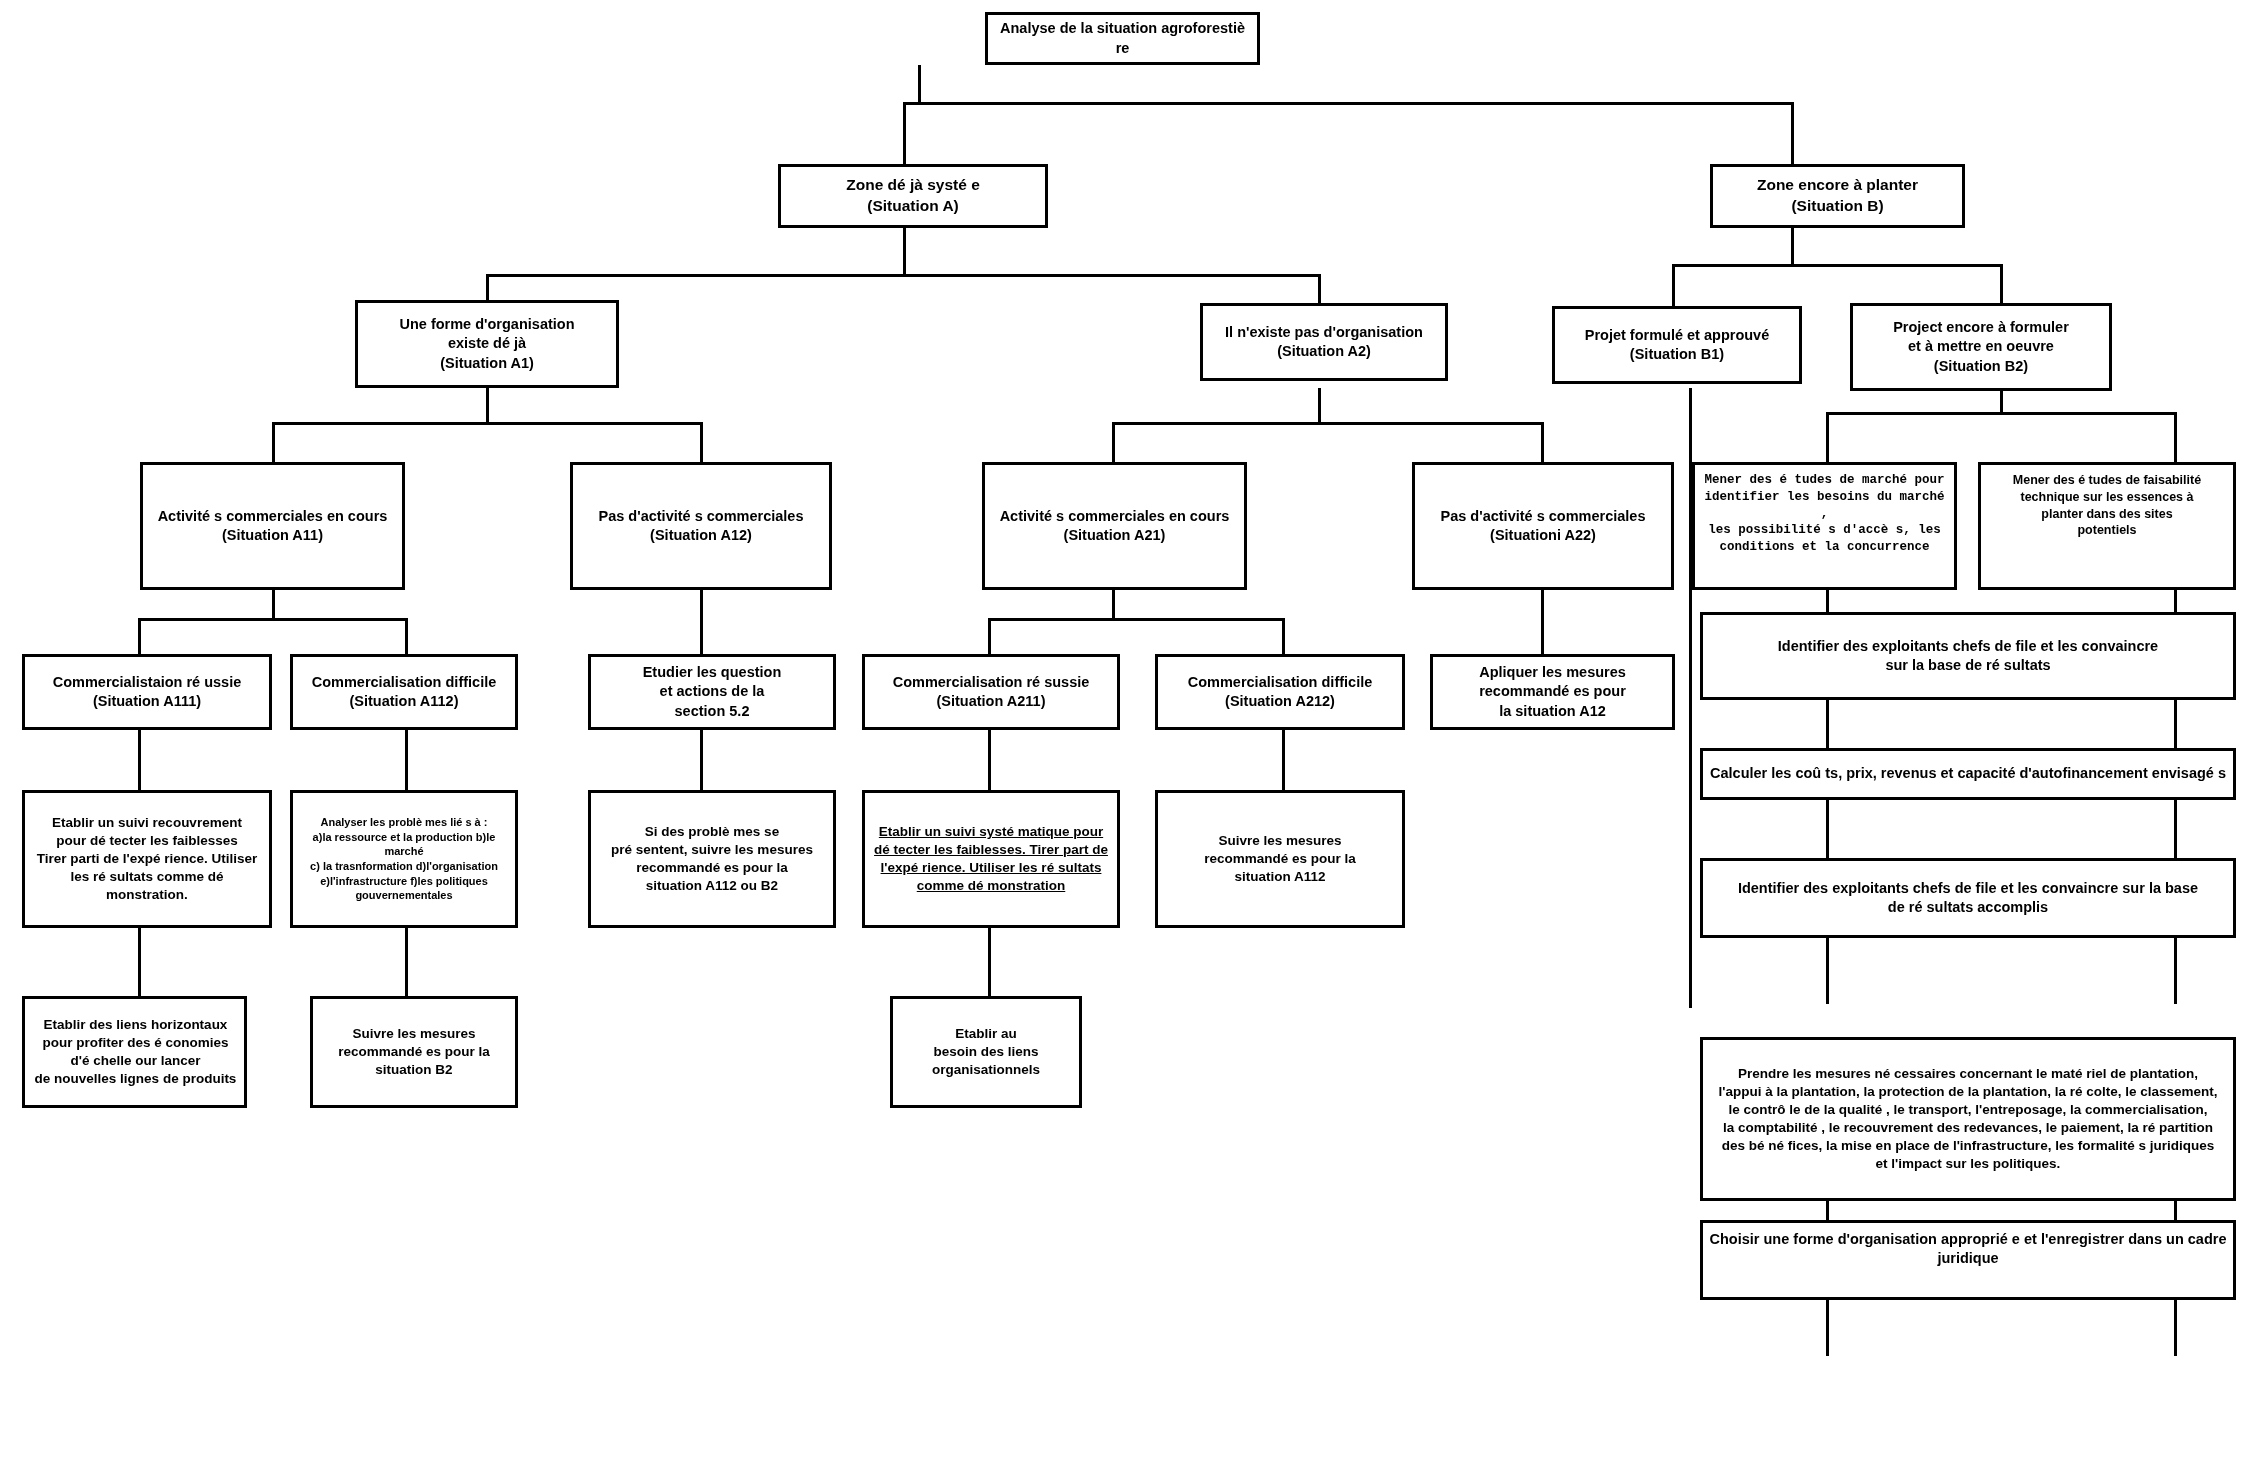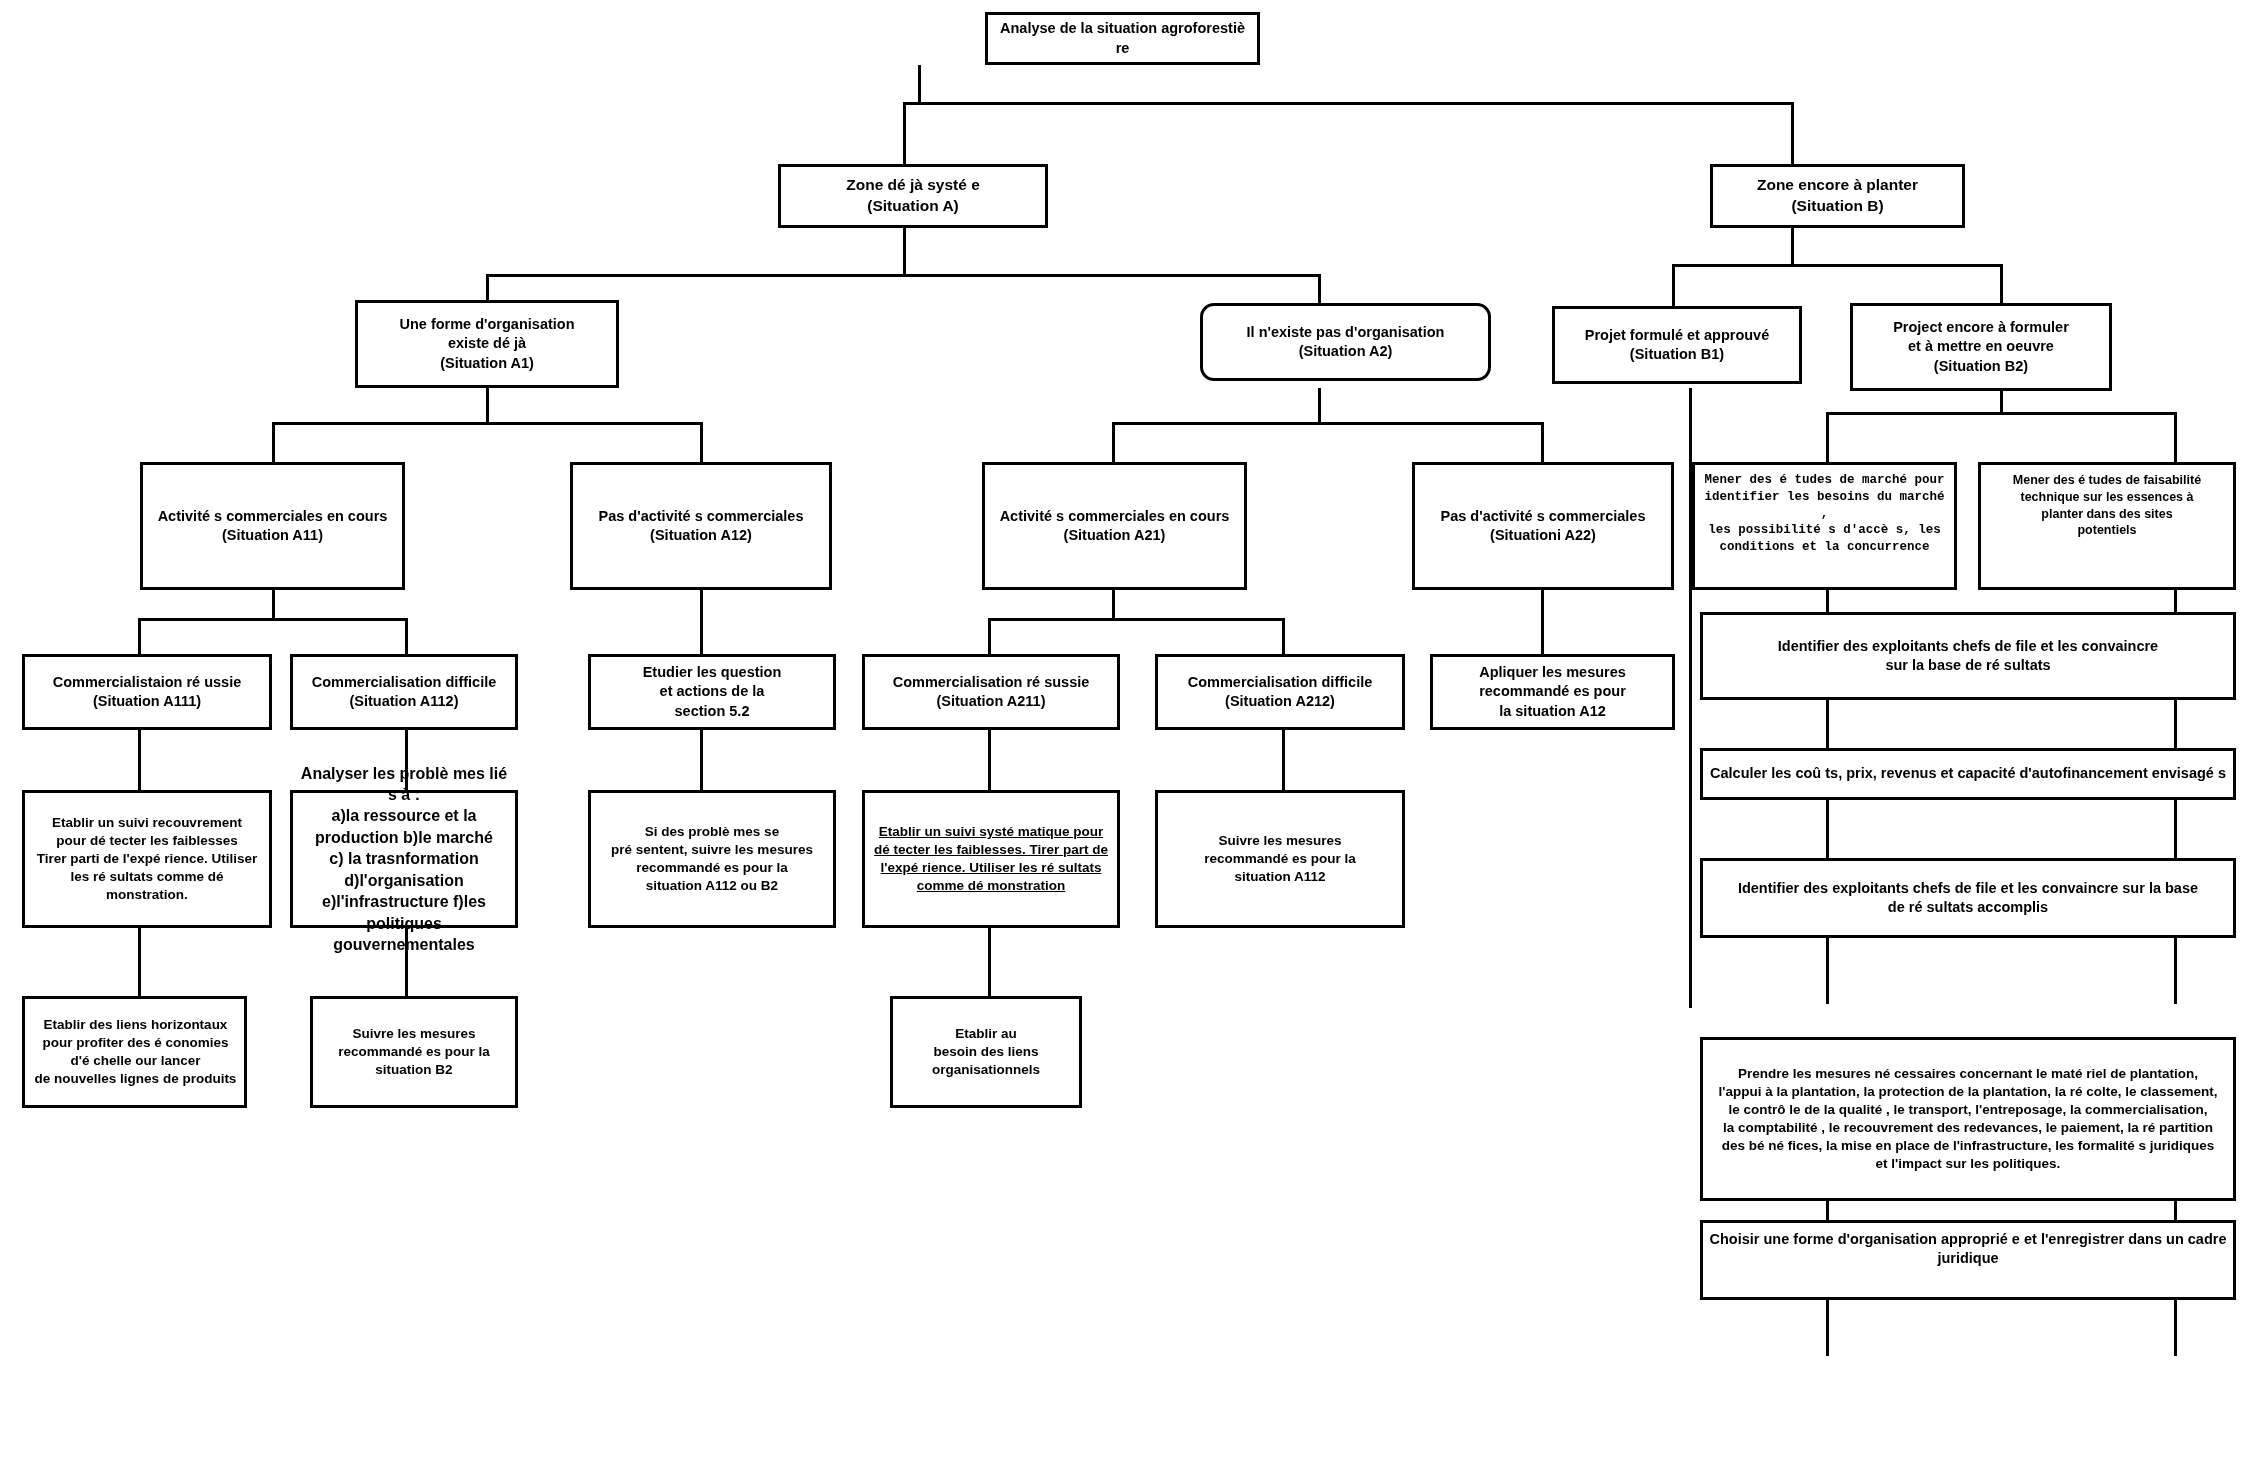--- a/index.html
+++ b/index.html
@@ -30,21 +30,21 @@
     padding: 7px 6px 4px 6px;
     z-index: 2;
     white-space: pre-line;
   }
   .node.thick { border-width: 3px; }
   .node.mid   { align-items: center; padding-top: 4px; }
   .fs-9  { font-size: 12.5px; }
   .fs-10 { font-size: 13.5px; }
   .fs-11 { font-size: 14.5px; }
   .fs-12 { font-size: 15.5px; }
-  .fs-8  { font-size: 16px; }
+  .fs-8  { font-size: 11px; }
   .conn {
     position: absolute;
     background: #000000;
     z-index: 1;
   }
   .conn.v { width: 3px; }
   .conn.h { height: 3px; }
 </style>
 </head>
 <body>
@@ -126,21 +126,21 @@
   <div class="node thick mid fs-12" style="left:778px; top:164px; width:270px; height:64px;">Zone dé jà  systé e
 (Situation A)</div>
 
   <div class="node thick mid fs-12" style="left:1710px; top:164px; width:255px; height:64px;">Zone encore à  planter
 (Situation B)</div>
 
   <div class="node thick mid fs-11" style="left:355px; top:300px; width:264px; height:88px;">Une forme d'organisation
 existe dé jà
 (Situation A1)</div>
 
-  <div class="node thick mid fs-11" style="left:1200px; top:303px; width:291px; height:78px;border-radius:14px;">Il n'existe pas d'organisation
+  <div class="node thick mid fs-11" style="left:1200px; top:303px; width:248px; height:78px;">Il n'existe pas d'organisation
 (Situation A2)</div>
 
   <div class="node thick mid fs-11" style="left:1552px; top:306px; width:250px; height:78px;">Projet formulé  et approuvé
 (Situation B1)</div>
 
   <div class="node thick mid fs-11" style="left:1850px; top:303px; width:262px; height:88px;">Project encore à  formuler
 et à  mettre en oeuvre
 (Situation B2)</div>
 
   <div class="node thick mid fs-11" style="left:140px; top:462px; width:265px; height:128px;">Activité s commerciales en cours

